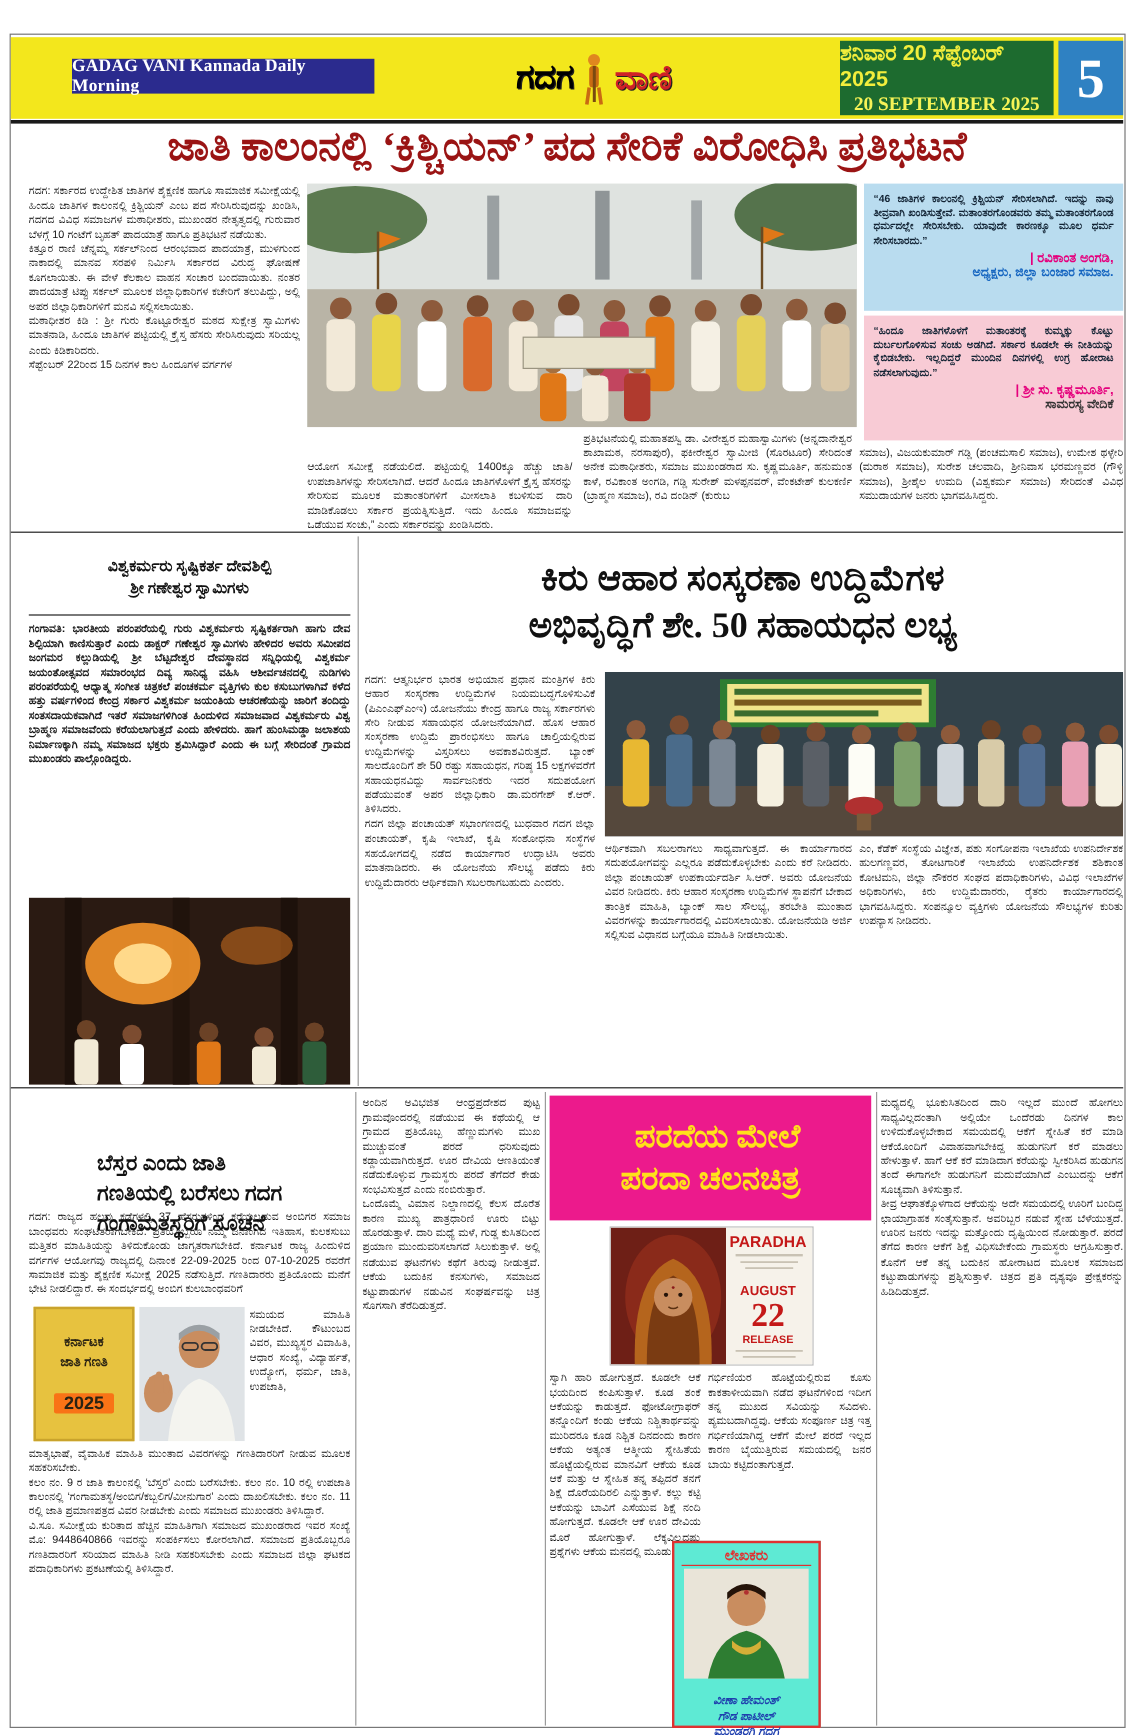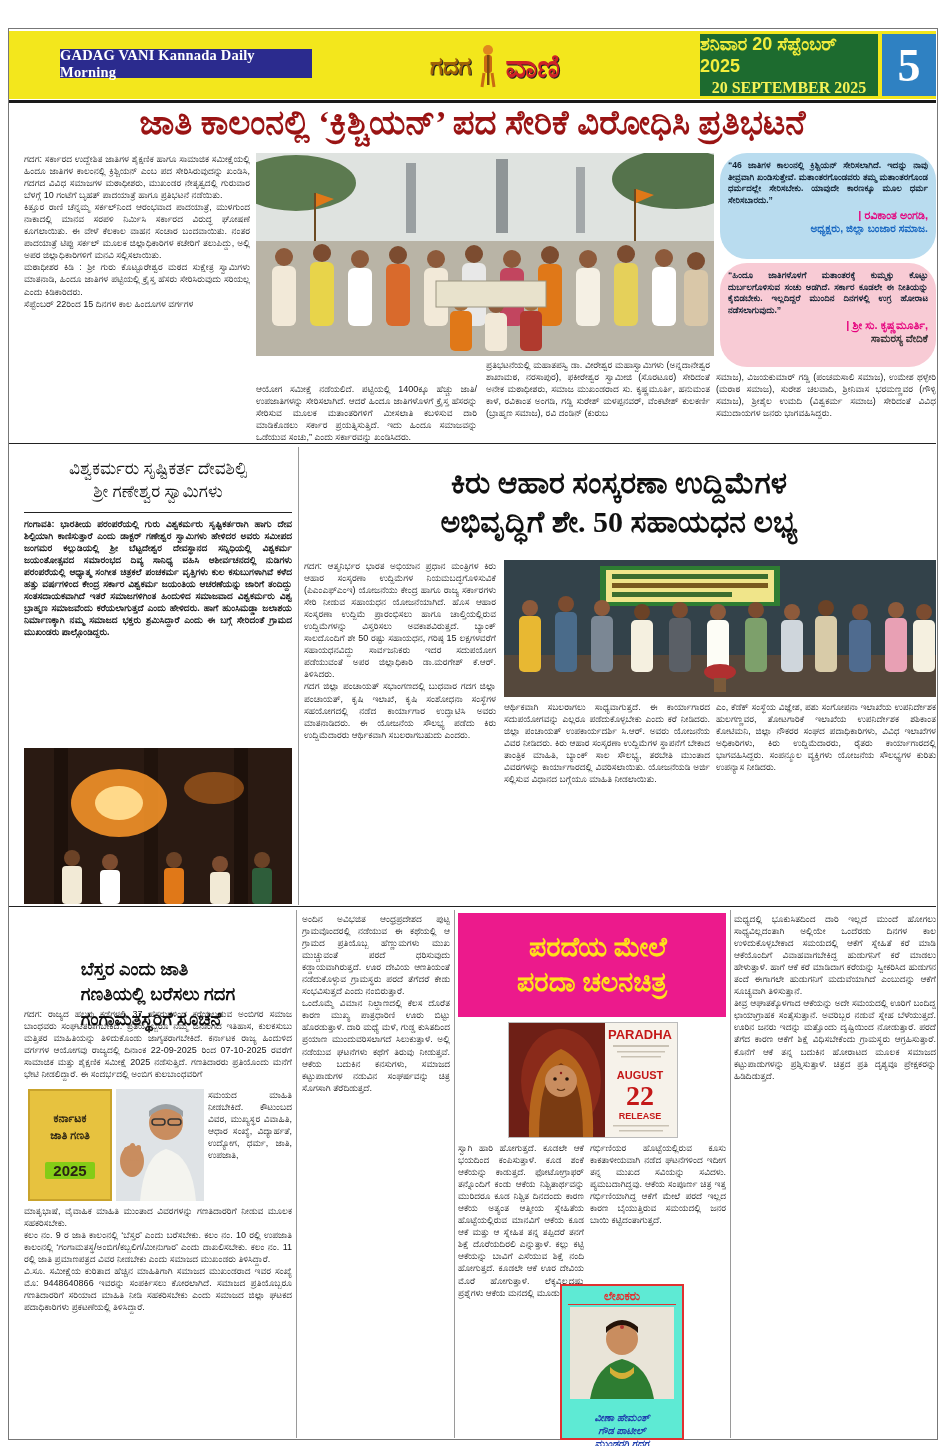--- a/index.html
+++ b/index.html
@@ -6,56 +6,56 @@
   .page{position:relative;width:945px;height:1446px;background:#ffffff;overflow:hidden;
         font-family:"Liberation Sans",sans-serif;color:#111;padding-left:28px;}
   .abs{position:absolute;}
   .frame{left:8px;top:28px;width:928px;height:1410px;border:1px solid #777;}
   
   .mast{left:9px;top:31px;width:927px;height:68px;background:#f3e71c;}
   .mast-name{left:60px;top:49px;width:252px;height:29px;background:#2b2b8e;color:#fff;
              font-family:"Liberation Serif",serif;font-weight:bold;font-size:14.5px;
              display:flex;align-items:center;justify-content:center;letter-spacing:.2px;}
   .logo{left:370px;top:36px;width:250px;height:60px;display:flex;align-items:center;justify-content:center;gap:4px;}
-  .logo-kn1{font-family:Liberation Serif, serif;font-weight:bold;font-size:24px;color:#a16207;
+  .logo-kn1{font-family:Liberation Mono, monospace;font-weight:bold;font-size:28px;color:#000000;
             text-shadow:1px 1px 0 #222;}
-  .logo-kn2{font-family:"Liberation Serif",serif;font-weight:bold;font-size:32px;color:#cf2127;
+  .logo-kn2{font-family:"Liberation Serif",serif;font-weight:bold;font-size:28px;color:#cf2127;
             text-shadow:1px 1px 0 #222;}
   .datebox{left:700px;top:34px;width:178px;height:62px;background:#1d6b2f;color:#f2ee3c;
            display:flex;flex-direction:column;align-items:center;justify-content:center;line-height:1.25;}
   .date-kn{font-size:18px;font-weight:bold;}
   .date-en{font-family:"Liberation Serif",serif;font-size:16px;font-weight:bold;color:#f6f357;}
   .pagenum{left:882px;top:34px;width:54px;height:62px;background:#2f81c2;color:#fff;
            font-family:"Liberation Serif",serif;font-weight:bold;font-size:46px;
            display:flex;align-items:center;justify-content:center;}
   .rule-thick{left:9px;top:100px;width:927px;height:3px;background:#1a1a1a;}
   .h1{left:10px;top:104px;width:925px;height:46px;text-align:center;
       font-family:"Liberation Serif",serif;font-weight:bold;font-size:34px;color:#9a1414;
       white-space:nowrap;overflow:hidden;}
   
   .bt{font-size:9px;line-height:1.34;text-align:justify;white-space:pre-line;overflow:hidden;color:#151515;}
   .vline{width:1px;background:#9a9a9a;}
   .hline{height:1px;background:#222;}
   
   .s1col1{left:24px;top:153px;width:226px;height:288px;}
   .leadphoto{left:256px;top:153px;width:458px;height:203px;}
-  .quote{padding:7px 8px;box-sizing:border-box;border-radius:27px;}
+  .quote{padding:7px 8px;box-sizing:border-box;}
   .q1{left:720px;top:153px;width:216px;height:106px;background:#b9dcef;}
   .q2{left:720px;top:263px;width:216px;height:104px;background:#f8cbd5;}
   .qtext{font-size:8.6px;font-weight:bold;line-height:1.35;text-align:justify;color:#123;}
   .qname{font-size:11px;font-weight:bold;color:#e5007d;text-align:right;margin-top:3px;}
   .qtitle1{font-size:10.5px;font-weight:bold;color:#1565c0;text-align:right;}
   .qtitle2{font-size:10.5px;font-weight:bold;color:#333;text-align:right;}
   .s1colA{left:256px;top:359px;width:221px;height:82px;margin-top:24px;}
   .s1colB{left:486px;top:359px;width:224px;height:82px;}
   .s1colC{left:716px;top:371px;width:220px;height:70px;}
   .div1{left:9px;top:443px;width:927px;}
   
   .s2head-l{left:24px;top:450px;width:268px;height:62px;display:flex;align-items:center;justify-content:center;
-            text-align:center;font-family:"Liberation Serif",serif;font-weight:normal;font-size:17px;
+            text-align:center;font-family:"Liberation Serif",serif;font-weight:bold;font-size:13px;
             line-height:1.35;border-bottom:1px solid #222;white-space:pre-line;}
   .s2body-l{left:24px;top:518px;width:268px;height:226px;font-weight:bold;}
   .templephoto{left:24px;top:748px;width:268px;height:156px;}
   .vl-s2{left:298px;top:447px;height:458px;}
   .s2head-m{left:302px;top:449px;width:634px;height:106px;display:flex;align-items:center;justify-content:center;
             text-align:center;font-family:"Liberation Serif",serif;font-weight:bold;font-size:30px;
             line-height:1.3;white-space:pre-line;}
   .s2col1{left:304px;top:560px;width:192px;height:344px;}
   .eventphoto{left:504px;top:560px;width:432px;height:137px;}
   .s2colB{left:504px;top:701px;width:206px;height:203px;}
@@ -63,21 +63,21 @@
   .div2{left:9px;top:906px;width:927px;}
   
   .s3head-l{left:24px;top:948px;width:268px;height:93px;display:flex;align-items:center;justify-content:center;
             text-align:left;font-family:"Liberation Serif",serif;font-weight:bold;font-size:18px;
             line-height:1.4;white-space:pre-line;}
   .s3body1{left:24px;top:1008px;width:268px;height:78px;}
   .censusbox{left:28px;top:1089px;width:84px;height:112px;background:#e7c23f;border:2px solid #c9a32c;
              box-sizing:border-box;display:flex;flex-direction:column;align-items:center;justify-content:center;
              gap:4px;font-weight:bold;color:#2a2313;text-align:center;}
   .censusbox .l12{font-size:11px;}
-  .censusbox .l3{font-size:15px;background:#84cc16;padding:0 8px;border-radius:2px;margin-top:16px;}
+  .censusbox .l3{font-size:15px;background:#f97316;padding:0 8px;border-radius:2px;margin-top:16px;}
   .polphoto{left:116px;top:1089px;width:88px;height:112px;}
   .s3side{left:208px;top:1089px;width:84px;height:112px;}
   .s3body2{left:24px;top:1205px;width:268px;height:234px;}
   .vl-s3a{left:296px;top:910px;height:528px;}
   .s3mid1{left:302px;top:913px;width:148px;height:525px;}
   .vl-s3b{left:454px;top:910px;height:528px;}
   .pinkbox{left:458px;top:913px;width:268px;height:104px;background:#ec1a8c;display:flex;align-items:center;
            justify-content:center;text-align:right;color:#ffe11a;font-family:"Liberation Serif",serif;
            font-weight:bold;font-size:27px;line-height:1.3;white-space:pre-line;}
   .poster{left:508px;top:1022px;width:170px;height:116px;border:1px solid #bbb;box-sizing:border-box;}

